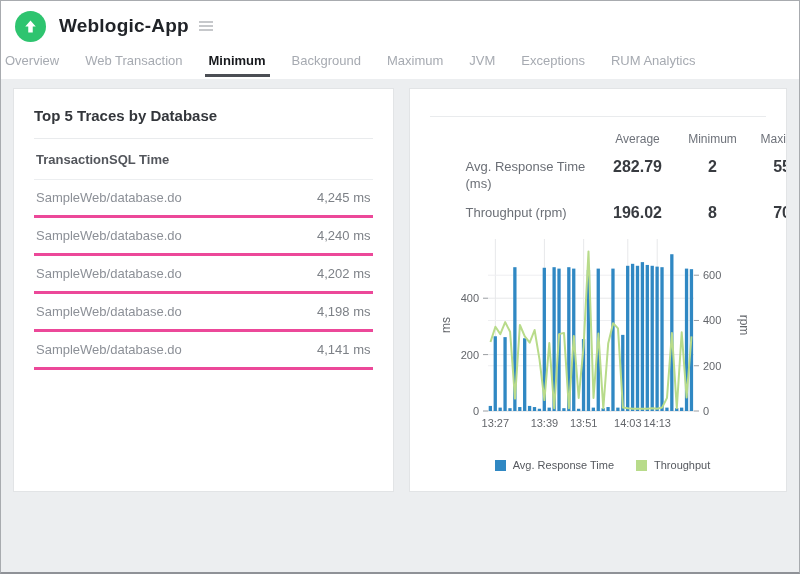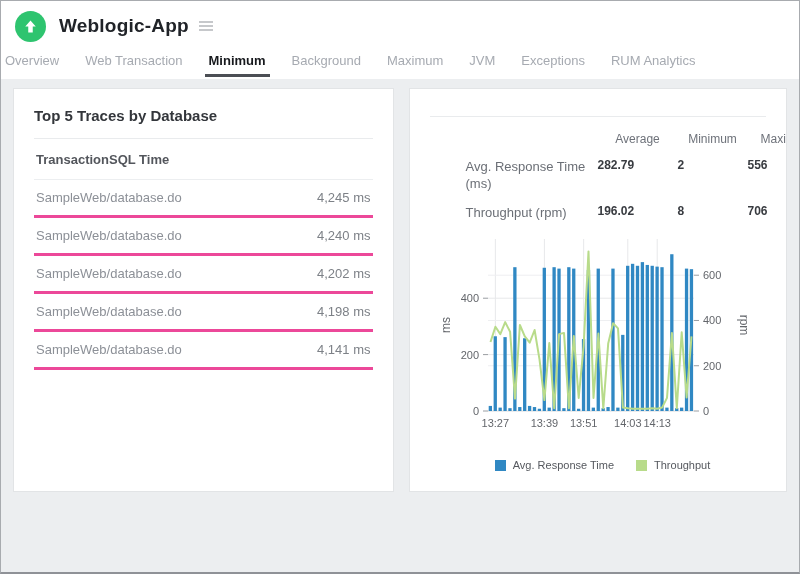--- a/index.html
+++ b/index.html
@@ -43,21 +43,21 @@
   .trace-head { display:flex; padding:13px 2px 12px 2px;
     font-size:13px; font-weight:bold; color:#53565c; border-bottom:1px solid #eceef0; }
   .trace-row { display:flex; justify-content:space-between; align-items:center; height:38px;
     padding:0 2px; font-size:13px; border-bottom:3px solid #ec4899; cursor:pointer; }
   .trace-row .txn { color:#8c9097; }
   .trace-row .sql { color:#7d8187;margin-left:16px; }
   
   .stats { display:grid; grid-template-columns:168px 80px 70px 78px; width:396px; margin-top:9px; }
   .stats .h { font-size:12px; color:#6e727a; text-align:center; padding:6px 0 4px 0; }
   .stats .lbl { font-size:13px; color:#6b6f76; padding:8px 0 4px 36px; line-height:17px; }
-  .stats .val { font-size:12px; font-weight:bold; color:#383b40; text-align:left; padding-top:8px; }
+  .stats .val { font-size:16px; font-weight:bold; color:#383b40; text-align:center; padding-top:8px; }
   
   .chart-svg { display:block; margin:2px 0 0 -20px; }
   .legend { display:flex; justify-content:center; gap:22px; margin:26px 0 0 -20px; width:378px;padding-left:8px; }
   .legend-item { display:flex; align-items:center; gap:7px; font-size:11px; color:#55585e; cursor:pointer; }
   .legend-swatch { width:11px; height:11px; display:inline-block; }
   text { font-family:"Liberation Sans", sans-serif; }
 </style>
 </head>
 <body>
 

